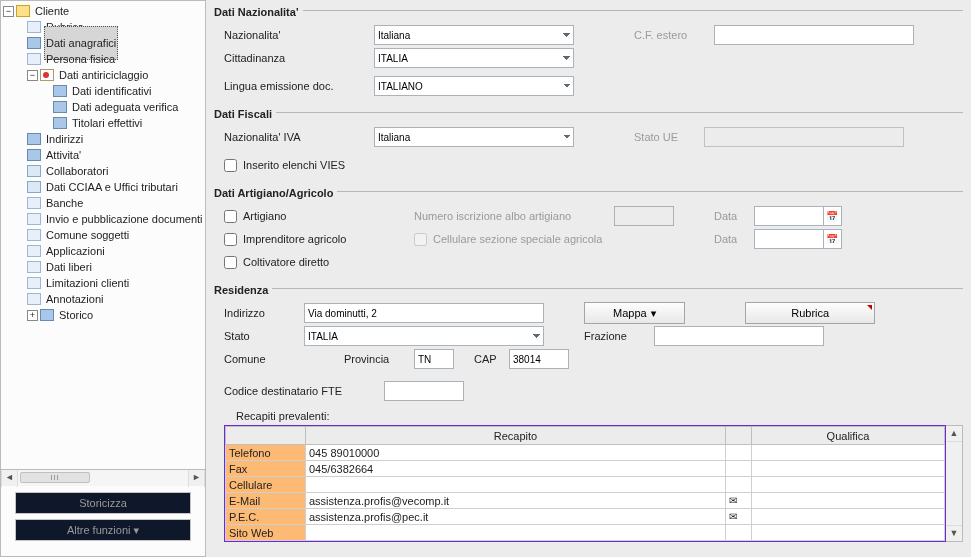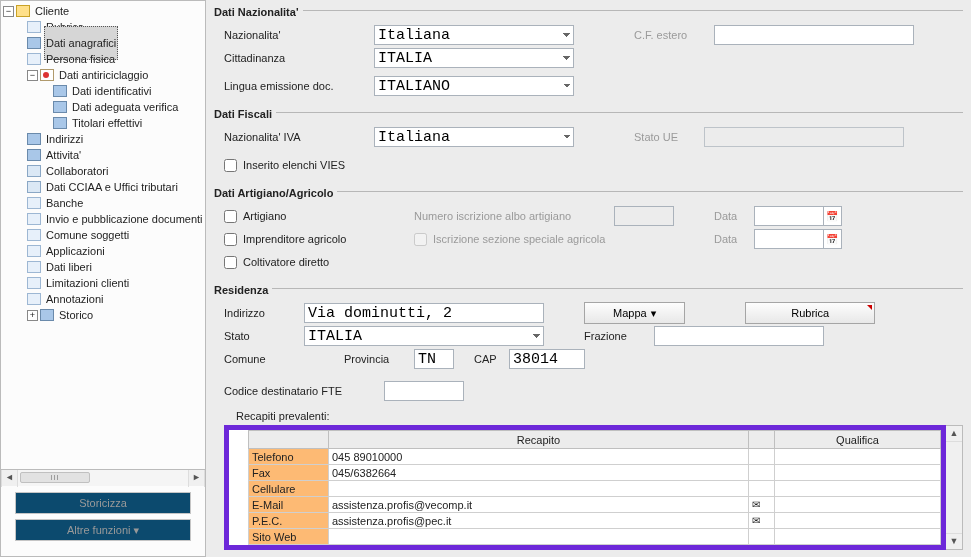--- a/index.html
+++ b/index.html
@@ -17,52 +17,52 @@
 .tree-icon.spec { background: #fff; border: 1px solid #b09a6c; position: relative; }
 .tree-icon.spec::after { content: ""; position: absolute; left: 2px; top: 2px; width: 6px; height: 6px; background: #d33; border-radius: 50%; }
 .tree-icon.stack { background: #dbe8f5; border-color: #8aa7c5; }
 .tree li span.lbl { padding: 0 2px; }
 .tree li.selected span.lbl { background: #d6d6d6; border: 1px dotted #555; padding: 8px 1px; }
 .sidebar-hscroll { height: 17px; display: flex; border-top: 1px solid #bbb; background: #f0f0f0; }
 .sb-btn { width: 17px; height: 17px; border-left: 1px solid #ddd; border-right: 1px solid #ddd; text-align: center; line-height: 15px; font-size: 9px; color: #555; }
 .sb-track { flex: 1; background: #f5f5f5; position: relative; }
 .sb-thumb { position: absolute; left: 2px; top: 2px; width: 70px; height: 11px; background: #e2e2e2; border: 1px solid #c0c0c0; border-radius: 2px; display: flex; align-items: center; justify-content: center; font-size: 8px; color: #888; letter-spacing: 1px; }
 .sidebar-btns { padding: 6px 14px 10px 14px; }
-.sidebar-btns button { width: 100%; height: 22px; margin-bottom: 5px; background: #0c4a6e; border: 1px solid #c5c5c5; color: #999; font-size: 11px; font-family: inherit; }
+.sidebar-btns button { width: 100%; height: 22px; margin-bottom: 5px; background: #0f172a; border: 1px solid #c5c5c5; color: #999; font-size: 11px; font-family: inherit; }
 
 .main { flex: 1; height: 557px; background: #ececec; padding: 0 8px 0 8px; overflow: hidden; }
 .group-title { font-weight: bold; font-size: 11px; color: #222; padding: 6px 0 2px 0; position: relative; }
 .group-title::after { content: ""; position: absolute; left: 0; right: 0; top: 50%; border-top: 1px solid #b7b7b7; z-index: 0; }
 .group-title span { background: #ececec; padding-right: 4px; position: relative; z-index: 1; }
 .group-body { padding: 4px 0 4px 10px; }
 .row { display: flex; align-items: center; min-height: 22px; margin-bottom: 1px; }
 .row label { width: 150px; font-size: 11px; }
 .row label.short { width: 80px; }
 .disabled { color: #9a9a9a; }
-select, input[type=text] { font-family: Liberation Mono, monospace; font-size: 15px; height: 20px; border: 1px solid #aab2bb; background: #fff; padding: 0 3px; }
+select, input[type=text] { font-family: Liberation Sans, sans-serif; font-size: 10px; height: 20px; border: 1px solid #aab2bb; background: #fff; padding: 0 3px; }
 select { appearance: none; -webkit-appearance: none; padding-right: 18px; background-image: linear-gradient(45deg, transparent 50%, #666 50%), linear-gradient(135deg, #666 50%, transparent 50%); background-position: right 6px center, right 2px center; background-size: 4px 4px, 4px 4px; background-repeat: no-repeat; }
 .sel-200 { width: 200px; }
 .sel-240 { width: 240px; }
 .in-80 { width: 80px; }
 .in-240 { width: 240px; }
 .in-small { width: 60px; height: 20px; }
 .in-40 { width: 40px; }
 .chk-row { display: flex; align-items: center; height: 22px; }
 .chk-row input[type=checkbox] { margin-right: 6px; }
 .date-wrap { display: flex; align-items: center; }
 .datebox { width: 70px; height: 20px; border: 1px solid #aab2bb; background: #fff; }
 .cal-icon { width: 18px; height: 20px; border: 1px solid #aab2bb; border-left: none; background: #fff; display: flex; align-items: center; justify-content: center; font-size: 10px; }
 
 .btn { height: 22px; padding: 0 28px; background: linear-gradient(#fdfdfd,#e8e8e8); border: 1px solid #a5a5a5; font-size: 11px; font-family: inherit; display: inline-flex; align-items: center; gap: 4px; }
 .btn-red-marker { position: relative; }
 .btn-red-marker::after { content: ""; position: absolute; right: 2px; top: 2px; border-top: 5px solid #c00; border-left: 5px solid transparent; }
 
 .section-sub { font-size: 11px; margin: 8px 0 3px 12px; }
 .recap-wrap { display: flex; }
-.recap-table { flex: 1; border: 5px solid #6d28d9; background: #fff; padding-left: 19px; }
+.recap-table { flex: 1; border: 1px solid #6d28d9; background: #fff; }
 .recap-table table { width: 100%; border-collapse: collapse; font-size: 11px; }
 .recap-table th { background: #ececec; border: 1px solid #bfbfbf; height: 18px; font-weight: normal; text-align: center; }
 .recap-table td { border: 1px solid #cfcfcf; height: 16px; padding: 0 3px; }
 .recap-table td.lbl { background: #fdba74; width: 80px; }
 .mail-icon { font-size: 10px; }
 .vscroll { width: 17px; border: 1px solid #bbb; border-left: none; background: #f0f0f0; display: flex; flex-direction: column; }
 .vscroll .arrow { height: 16px; text-align: center; font-size: 9px; line-height: 14px; color: #555; border-bottom: 1px solid #ddd; }
 .vscroll .arrow.dn { border-bottom: none; border-top: 1px solid #ddd; }
 .vscroll .track { flex: 1; }
 
@@ -231,21 +231,21 @@
           <div class="cal-icon">📅</div>
         </div>
     </div>
     <div class="row">
       <div class="chk-row" style="width:190px">
         <input type="checkbox" style="">
         <span>Imprenditore agricolo</span>
       </div>
       <div class="chk-row disabled" style="width:260px">
         <input type="checkbox" disabled="" style="">
-        <span>Iscrizione sezione speciale agricola</span>
+        <span>Cellulare sezione speciale agricola</span>
       </div>
       <div style="width:40px"></div>
       <label class="disabled" style="width:40px">Data</label>
       <div class="date-wrap">
           <div class="datebox"></div>
           <div class="cal-icon">📅</div>
         </div>
     </div>
     <div class="row chk-row">
       <input type="checkbox" style="">
@@ -272,21 +272,21 @@
       <label style="width:70px">Frazione</label>
       <input type="text" style="width: 170px;">
     </div>
     <div class="row">
       <label class="short">Comune</label>
       <div style="width:40px"></div>
       <label style="width:70px">Provincia</label>
       <input type="text" class="in-40" value="TN" style="">
       <div style="width:20px"></div>
       <label style="width:35px">CAP</label>
-      <input type="text" style="width: 76px;" value="38014">
+      <input type="text" style="width: 60px;" value="38014">
     </div>
     <div class="row" style="margin-top:10px">
       <label style="width:160px">Codice destinatario FTE</label>
       <input type="text" class="in-80" style="">
     </div>
 
     <div class="section-sub">Recapiti prevalenti:</div>
     <div class="recap-wrap">
       <div class="recap-table">
         <table>

